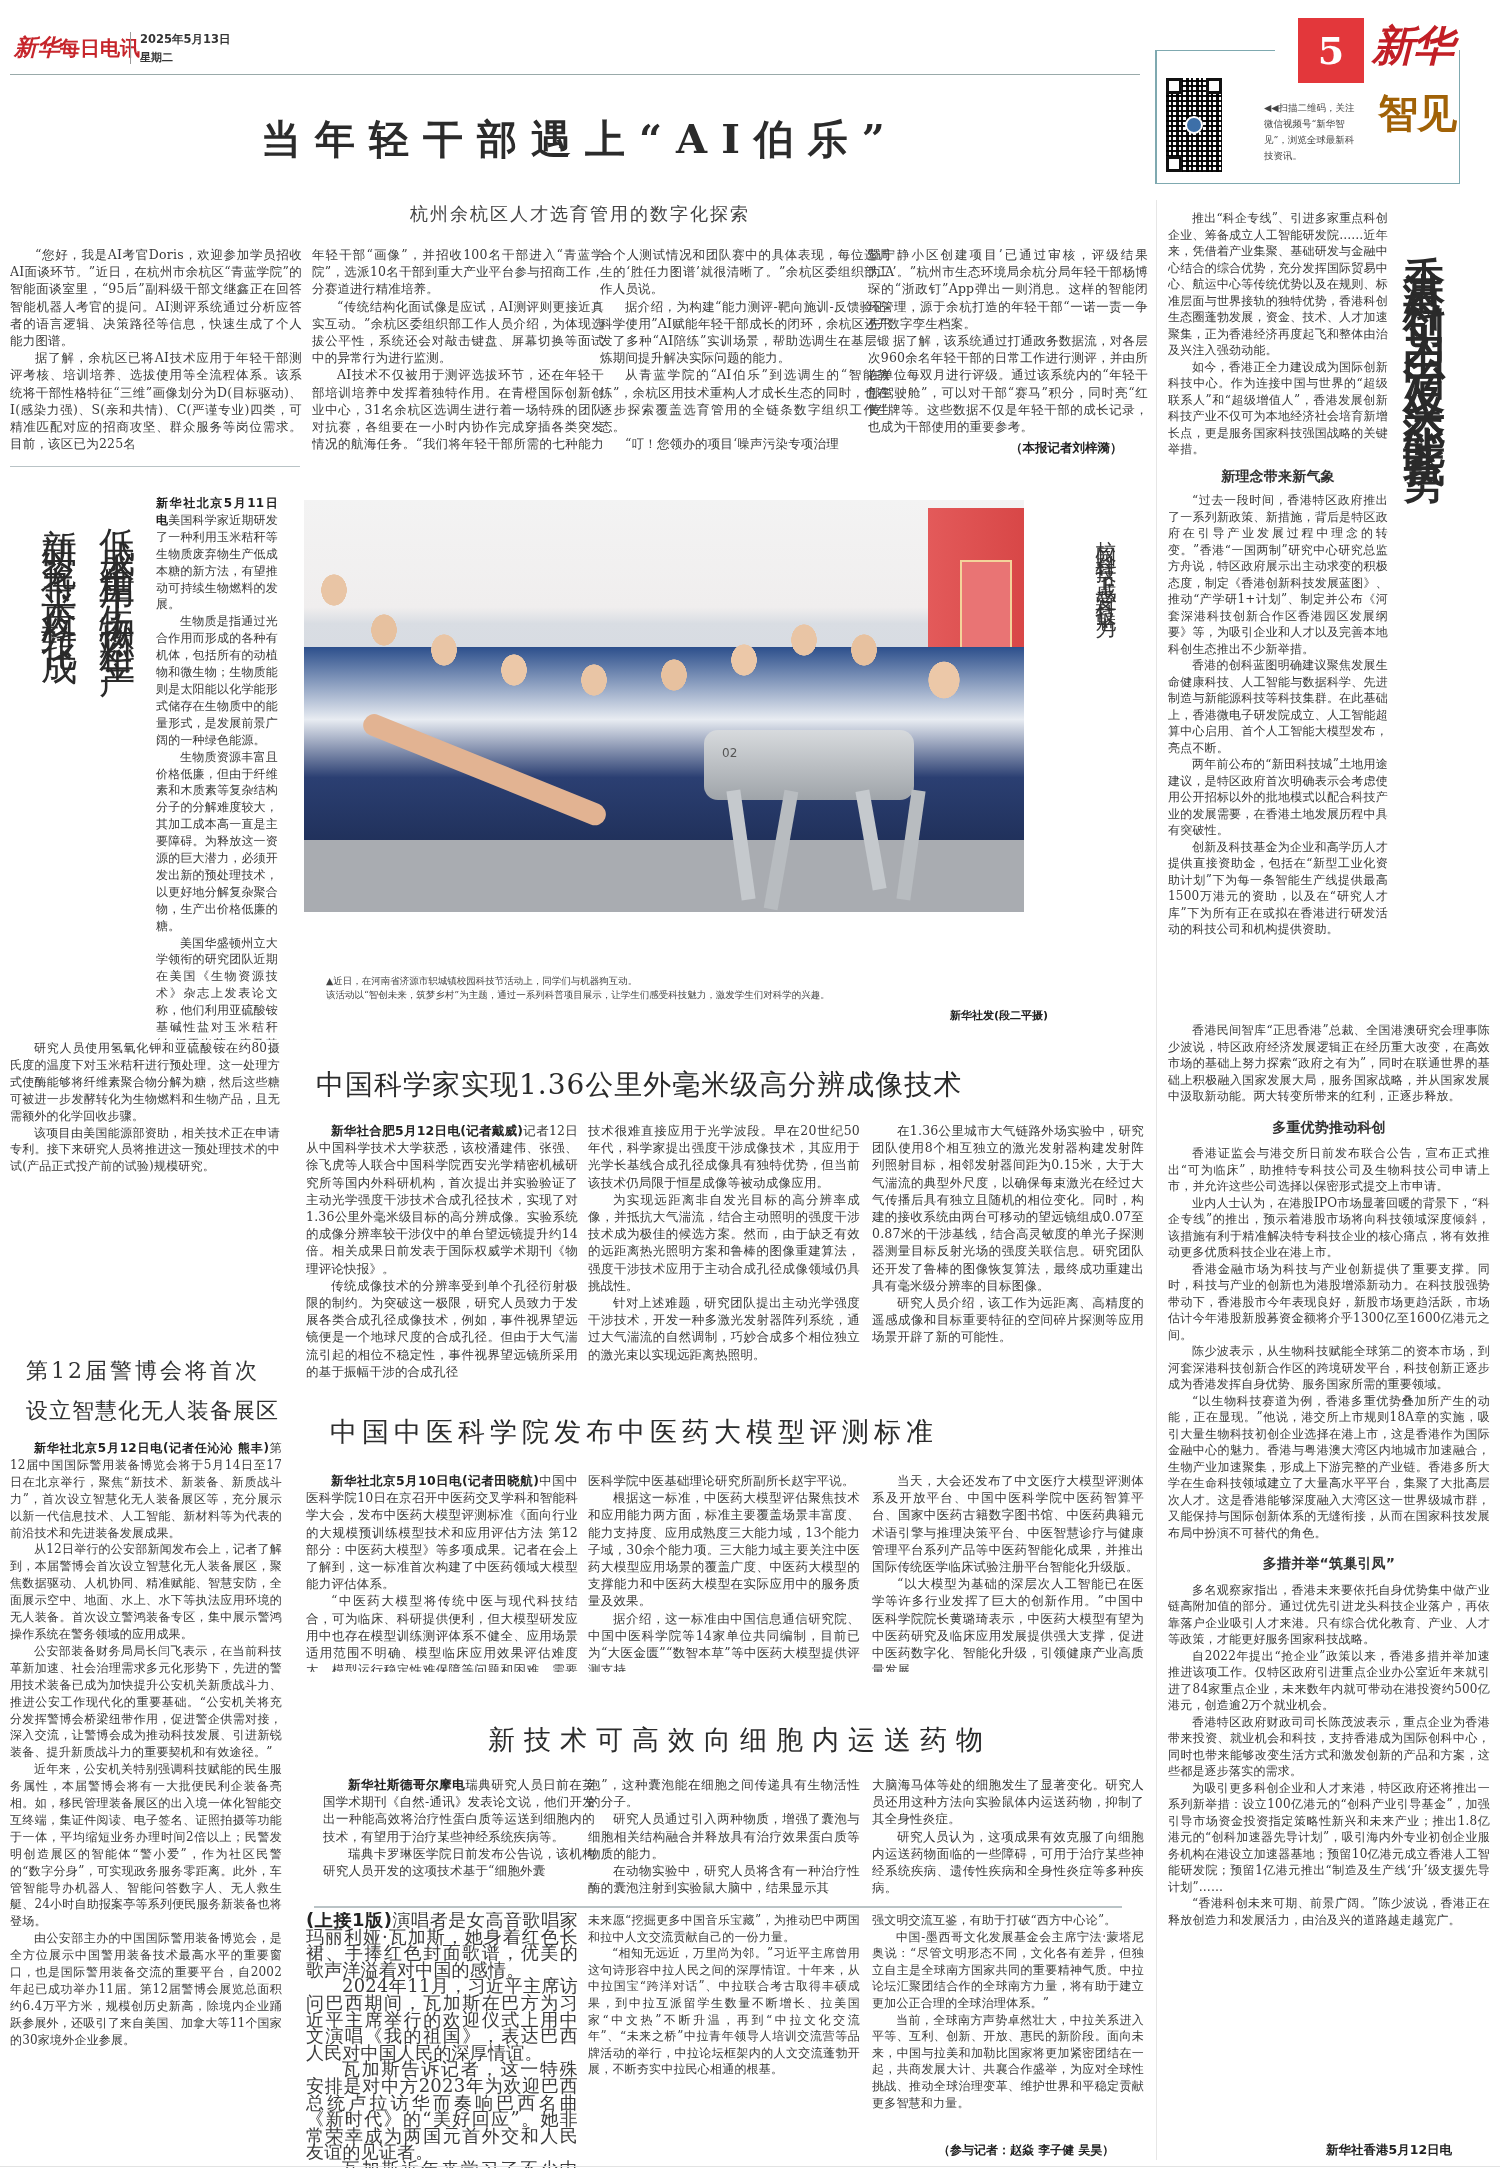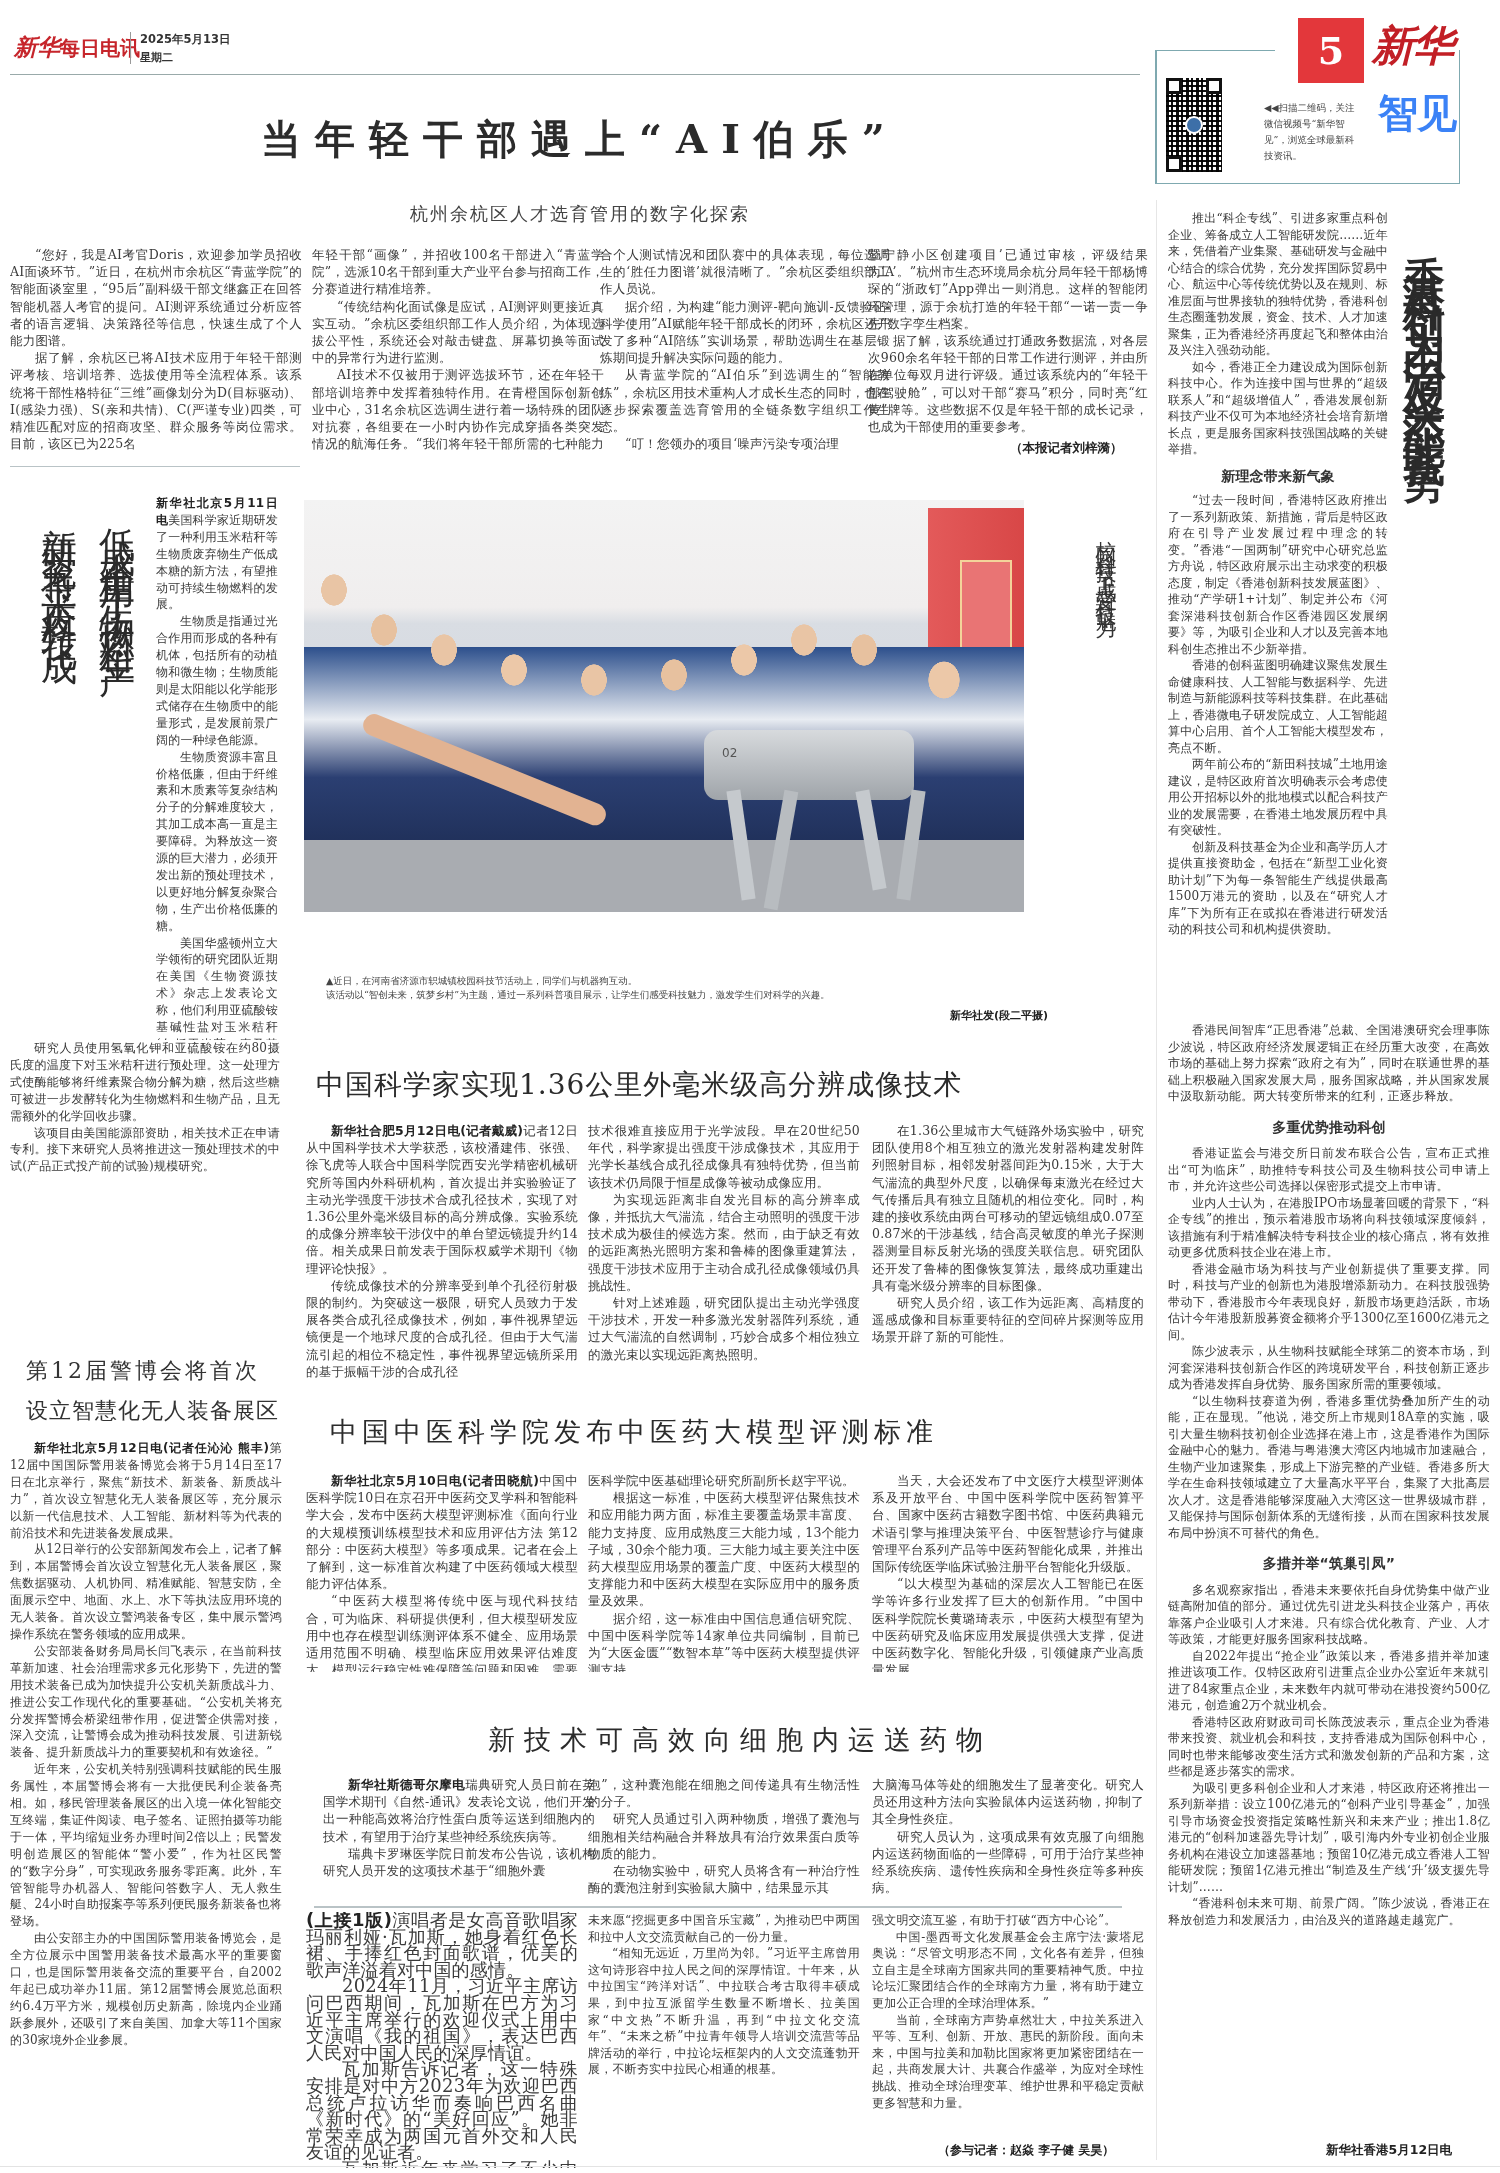--- a/index.html
+++ b/index.html
@@ -36,21 +36,21 @@
   <div style="position:absolute;left:0;top:0;width:16px;height:16px;border:3px solid #111;background:#fff;"></div>
   <div style="position:absolute;right:0;top:0;width:16px;height:16px;border:3px solid #111;background:#fff;"></div>
   <div style="position:absolute;left:0;bottom:0;width:16px;height:16px;border:3px solid #111;background:#fff;"></div>
   <div style="position:absolute;left:19px;top:38px;width:18px;height:18px;border-radius:50%;background:#3d6fa8;border:2px solid #fff;"></div>
 </div>
 <div class="abs" style="left:1264px;top:100px;width:96px;font-size:9.5px;line-height:16px;color:#444;font-family:'DejaVu Serif',serif;">◀◀扫描二维码，关注微信视频号“新华智见”，浏览全球最新科技资讯。</div>
 <div class="abs" style="left:1298px;top:18px;width:66px;height:65px;background:#e3373b;color:#fff;font-family:'DejaVu Serif',serif;font-weight:bold;font-size:38px;line-height:65px;text-align:center;">
   <span>5</span>
 </div>
 <div class="abs" style="left:1372px;top:18px;font-family:'DejaVu Serif',serif;font-style:italic;font-weight:bold;font-size:42px;color:#c21f26;letter-spacing:-2px;">新华</div>
-<div class="abs" style="left:1378px;top:86px;font-family:'DejaVu Sans',sans-serif;font-weight:bold;font-size:40px;color:#3b82f6;letter-spacing:-1px;">智见</div>
+<div class="abs" style="left:1378px;top:86px;font-family:'DejaVu Sans',sans-serif;font-weight:bold;font-size:40px;color:#a16207;letter-spacing:-1px;">智见</div>
 
 <div class="abs" style="left:80px;top:112px;width:1000px;text-align:center;font-family:'DejaVu Serif',serif;font-weight:bold;font-size:40px;letter-spacing:14px;color:#2b2b2b;">当年轻干部遇上“AI伯乐”</div>
 <div class="abs" style="left:80px;top:202px;width:1000px;text-align:center;font-family:'DejaVu Sans',sans-serif;font-size:18px;letter-spacing:2px;color:#444;">杭州余杭区人才选育管用的数字化探索</div>
 
 <div class="col body-text" style="left:10px;top:246px;width:292px;height:208px;">
   <p>“您好，我是AI考官Doris，欢迎参加学员招收AI面谈环节。”近日，在杭州市余杭区“青蓝学院”的智能面谈室里，“95后”副科级干部文继鑫正在回答智能机器人考官的提问。AI测评系统通过分析应答者的语言逻辑、决策路径等信息，快速生成了个人能力图谱。</p>
   <p>据了解，余杭区已将AI技术应用于年轻干部测评考核、培训培养、选拔使用等全流程体系。该系统将干部性格特征“三维”画像划分为D(目标驱动)、I(感染力强)、S(亲和共情)、C(严谨专业)四类，可精准匹配对应的招商攻坚、群众服务等岗位需求。目前，该区已为225名</p>
 </div>
 <div class="col body-text" style="left:312px;top:246px;width:292px;height:208px;">
   <p class="noindent">年轻干部“画像”，并招收100名干部进入“青蓝学院”，选派10名干部到重大产业平台参与招商工作，分赛道进行精准培养。</p>

